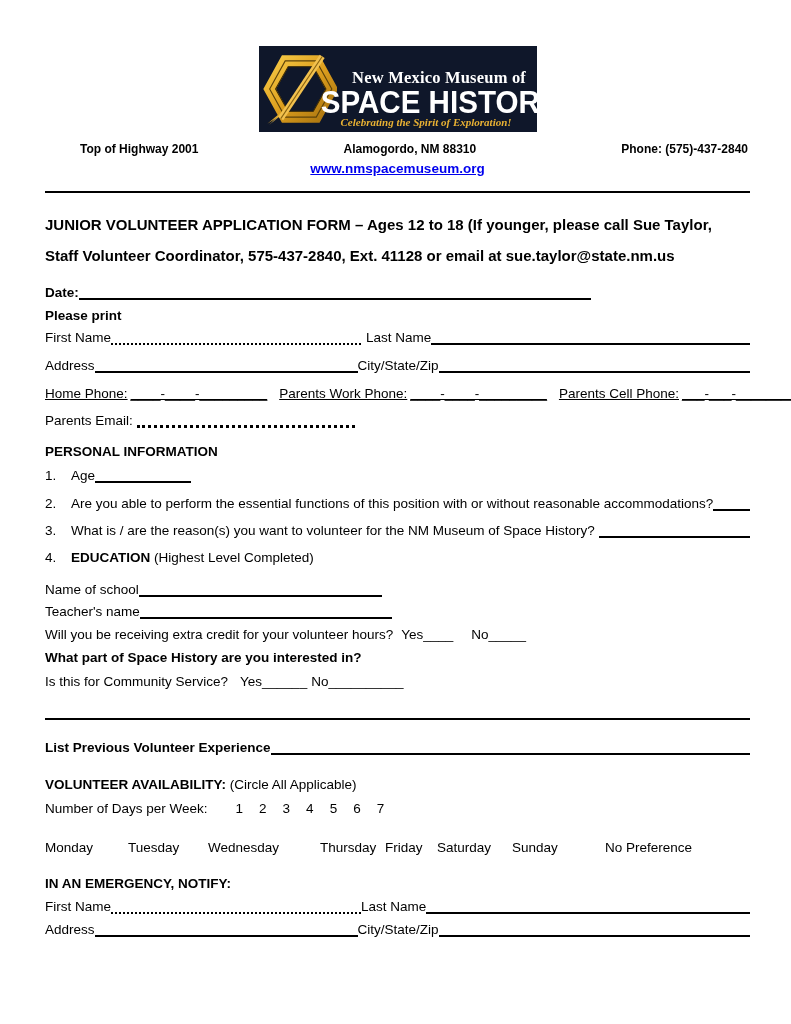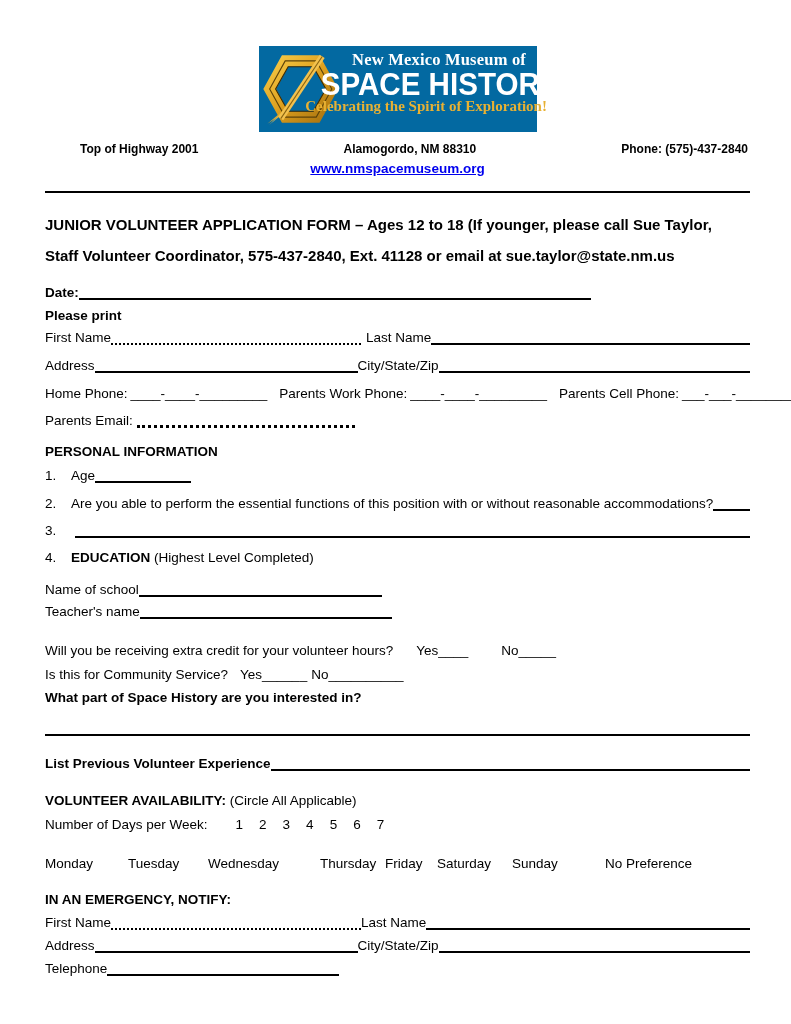--- a/index.html
+++ b/index.html
@@ -6,37 +6,37 @@
   html,body { background:#ffffff; }
   body {
     width:791px; height:1024px; overflow:hidden;
     font-family:"Liberation Sans", sans-serif;
     color:#000; font-size:13.5px;
   }
   .page { width:791px; height:1024px; padding:46px 41px 0 45px; position:relative; }
 
   
   .logo-box {
-    width:278px; height:86px; margin:0 auto; background:#0369a1;
-    display:flex; align-items:flex-start; padding:4px 8px 4px 2px; position:relative;
+    width:278px; height:86px; margin:0 auto; background:#0f172a;
+    display:flex; align-items:flex-end; padding:4px 8px 4px 2px; position:relative;
   }
   .logo-icon { width:74px; height:78px; flex:0 0 auto; margin-left:2px; }
   .logo-text { flex:1; margin-left:-14px; text-align:center; position:relative; z-index:2; }
   .logo-org {
     font-family:"Liberation Serif", serif; font-weight:bold; color:#fff;
     font-size:16.5px; white-space:nowrap; letter-spacing:.2px;
   }
   .logo-name {
     font-family:"Liberation Sans", sans-serif; font-weight:bold; color:#fff;
     font-size:29px; line-height:28px; white-space:nowrap; transform:scale(1.02,1.08);
     letter-spacing:0px;
   }
   .logo-tagline {
-    font-family:"Liberation Serif", serif; font-weight:bold;
-    font-size:15px; white-space:nowrap; margin-left:-26px;
+    font-family:"Liberation Serif", serif; font-style:italic; font-weight:bold;
+    font-size:11px; white-space:nowrap; margin-left:-26px;
   }
 
   .contact-row {
     display:flex; justify-content:space-between;
     padding:0 2px 0 35px; margin-top:10px; font-weight:bold; font-size:12px;
   }
   .website-row { text-align:center; margin-top:5px; }
   .website-link { font-weight:bold; text-decoration:underline; cursor:pointer; }
 
   .hr { border-bottom:2px solid #000; margin-top:15px; }
@@ -118,21 +118,21 @@
     <span class="blank fill"></span>
   </div>
 
   <div class="row" style="margin-top:13px;">
     <span>Address</span>
     <span class="blank" style="width:263px;"></span>
     <span>City/State/Zip</span>
     <span class="blank fill"></span>
   </div>
 
-  <div class="row nowrap" style="margin-top:13px;">
+  <div class="row nowrap" style="margin-top:13px;text-decoration:underline;">
     <span>Home Phone:</span>
     <span style="margin-left:3px;">____-____-_________</span>
     <span style="margin-left:12px;">Parents Work Phone:</span>
     <span style="margin-left:3px;">____-____-_________</span>
     <span style="margin-left:12px;">Parents Cell Phone:</span>
     <span style="margin-left:3px;">___-___-_________</span>
   </div>
 
   <div class="row" style="margin-top:12px;">
     <span>Parents Email:</span>
@@ -150,53 +150,54 @@
   </div>
 
   <div class="row" style="margin-top:13px;">
     <span class="qnum">2.</span>
     <span>Are you able to perform the essential functions of this position with or without reasonable accommodations?</span>
     <span class="blank fill"></span>
   </div>
 
   <div class="row" style="margin-top:12px;">
     <span class="qnum">3.</span>
+    <span>What is / are the reason(s) you want to volunteer for the NM Museum of Space History?</span>
     <span class="blank fill" style="margin-left:4px;"></span>
   </div>
 
   <div class="row" style="margin-top:12px;">
     <span class="qnum">4.</span>
     <span class="b">EDUCATION</span>
     <span class="nowrap"> (Highest Level Completed)</span>
   </div>
 
   <div class="row" style="margin-top:17px;">
     <span>Name of school</span>
     <span class="blank" style="width:243px;"></span>
   </div>
 
   <div class="row" style="margin-top:7px;">
     <span>Teacher's name</span>
     <span class="blank" style="width:252px;"></span>
   </div>
 
-  <div class="row nowrap" style="margin-top:24px;gap:15px;">
+  <div class="row nowrap" style="margin-top:8px;">
     <span>Will you be receiving extra credit for your volunteer hours?</span>
     <span style="margin-left:8px;">Yes____</span>
     <span style="margin-left:18px;">No_____</span>
+  </div>
+
+  <div class="row" style="margin-top:8px;">
+    <span class="b">What part of Space History are you interested in?</span>
   </div>
 
   <div class="row nowrap" style="margin-top:9px;">
     <span>Is this for Community Service?</span>
     <span style="margin-left:12px;">Yes______</span>
     <span style="margin-left:4px;">No__________</span>
-  </div>
-
-  <div class="row" style="margin-top:8px;">
-    <span class="b">What part of Space History are you interested in?</span>
   </div>
 
   <div class="hr2" style="margin-top:29px;"></div>
 
   <div class="row" style="margin-top:20px;">
     <span class="b">List Previous Volunteer Experience</span>
     <span class="blank fill"></span>
   </div>
 
   <div class="row" style="margin-top:22px;">
@@ -237,18 +238,14 @@
     <span class="blank fill"></span>
   </div>
 
   <div class="row" style="margin-top:8px;">
     <span>Address</span>
     <span class="blank" style="width:263px;"></span>
     <span>City/State/Zip</span>
     <span class="blank fill"></span>
   </div>
 
-  <div class="row" style="margin-top:8px;">
-    <span>Telephone</span>
-    <span class="blank" style="width:232px;"></span>
-  </div>
 
 </div>
 
 </body></html>

